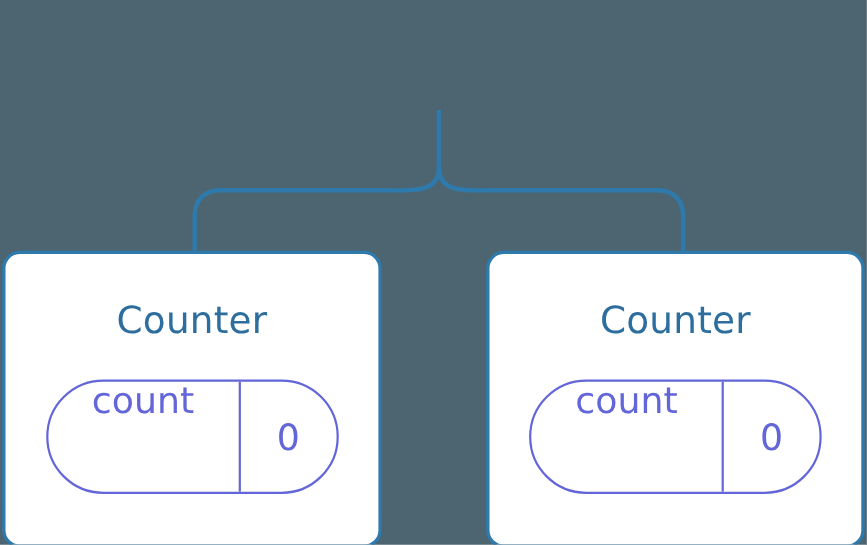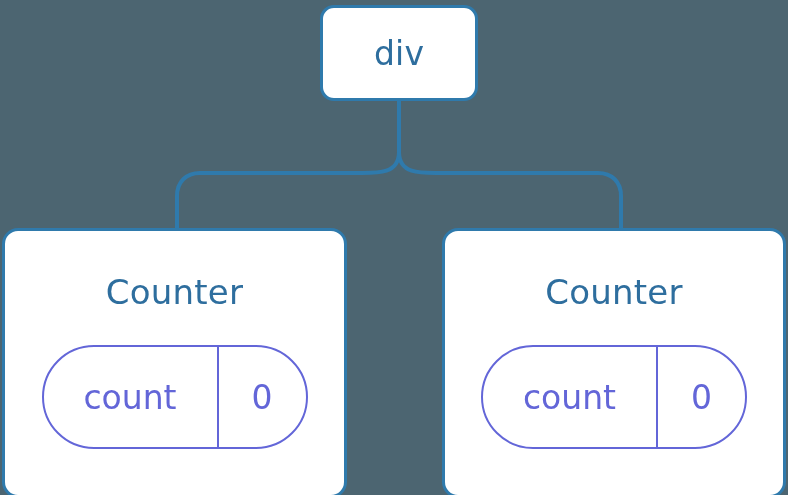--- a/index.html
+++ b/index.html
@@ -84,21 +84,20 @@
     align-items: stretch;
     box-sizing: border-box;
     background: #ffffff;
   }
   #pill-left  { width: 266px; }
   #pill-right { width: 266px; }
 
   .pill-key {
     flex: 0 0 175px;
     display: flex;
-    align-items: center;
     justify-content: center;
     border-right: 2px solid #6366d8;
     box-sizing: border-box;
   }
   .pill-val {
     flex: 1 1 auto;
     display: flex;
     align-items: center;
     justify-content: center;
   }
@@ -115,23 +114,20 @@
 
   <svg id="connectors" viewBox="0 0 788 495" width="788" height="495" xmlns="http://www.w3.org/2000/svg">
 
     <path d="M 399 100 L 399 152" fill="none" stroke="#2f7aac" stroke-width="4" stroke-linecap="butt"></path>
 
     <path d="M 399 152 C 399 176 374 173 352 173 L 200 173 C 186 173 177 182 177 196 L 177 228" fill="none" stroke="#2f7aac" stroke-width="4" stroke-linecap="butt"></path>
 
     <path d="M 399 152 C 399 176 424 173 446 173 L 598 173 C 612 173 621 182 621 196 L 621 228" fill="none" stroke="#2f7aac" stroke-width="4" stroke-linecap="butt"></path>
   </svg>
 
-  <div class="node" id="node-div">
-    <div class="node-title-root">div</div>
-  </div>
 
   <div class="node node-component" id="node-counter-left">
     <div class="node-title">Counter</div>
     <div class="state-pill" id="pill-left">
       <div class="pill-key">
         <span>count</span>
       </div>
       <div class="pill-val">
         <span>0</span>
       </div>

